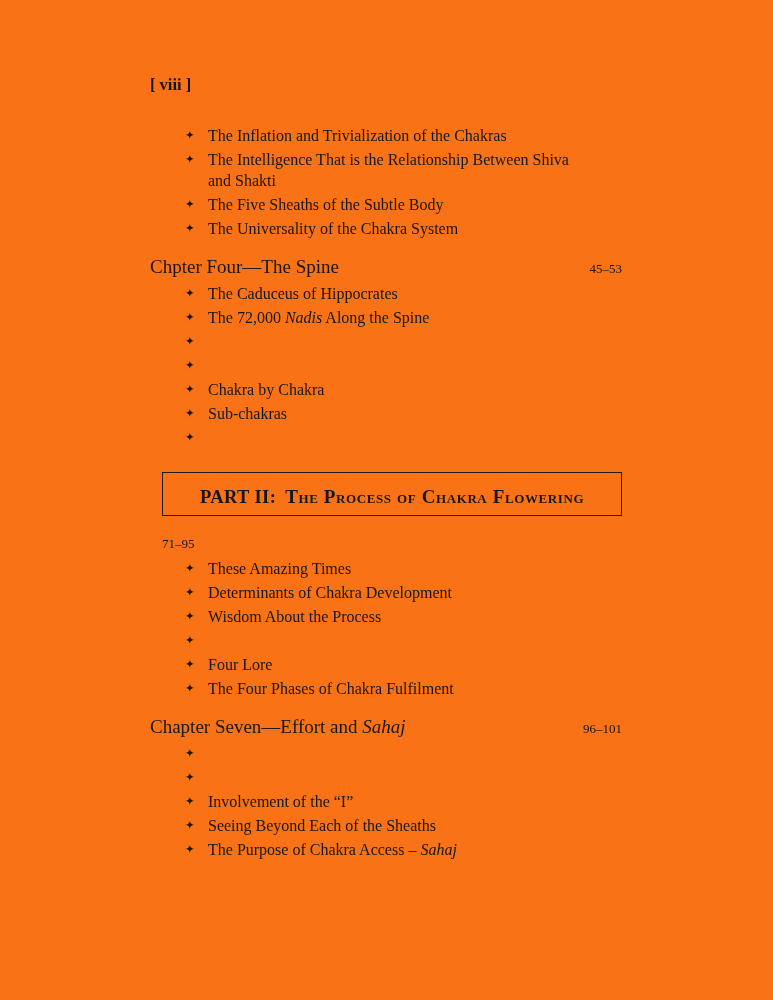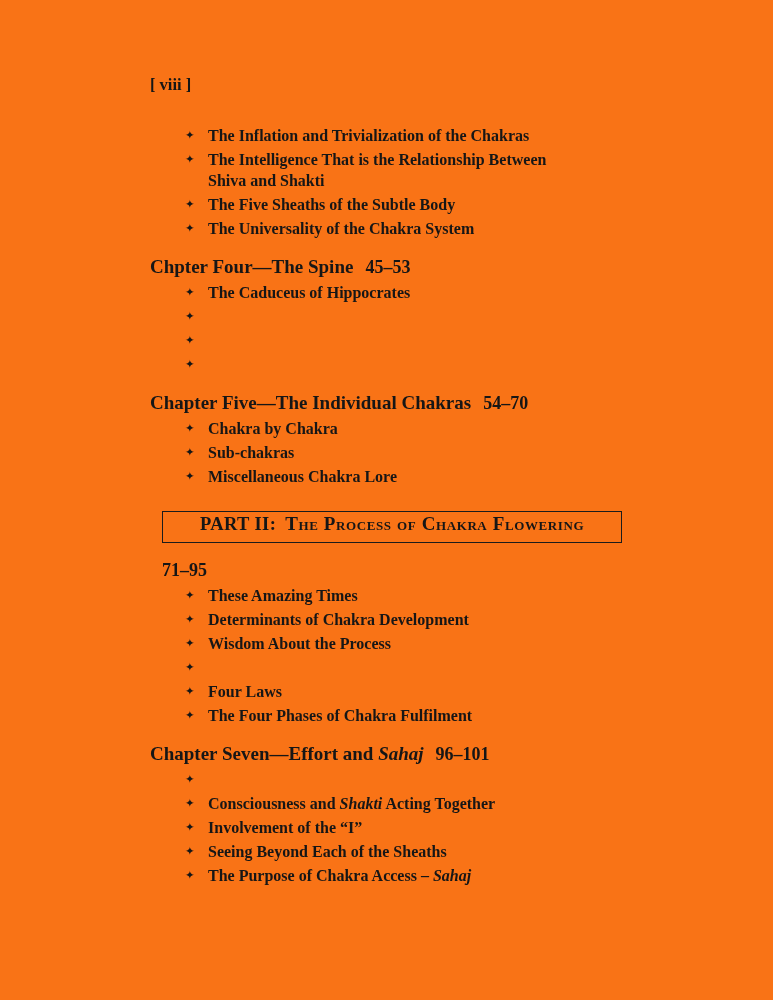--- a/index.html
+++ b/index.html
@@ -30,38 +30,39 @@
     font-size: 16px;
     line-height: 21px;
   }
   .bullet {
     flex: 0 0 23px;
     font-family: "DejaVu Sans", sans-serif;
     font-size: 11.5px;
     line-height: 21px;
     color: #161616;
   }
-  .item-text { max-width: 376px; font-weight: bold; }
+  .item-text { max-width: 376px; }
   .chapter {
     display: flex;
+    justify-content: space-between;
     align-items: baseline;
-    font-weight: bold;
+    font-weight: normal;
     font-size: 19px;
     line-height: 23px;
     margin: 16px 0 3px 0;
   }
   .chapter-pages {
-    font-size: 18px;
+    font-size: 13px;
     white-space: nowrap;
     margin-left: 12px;
   }
   .part-box {
     border: 1.5px solid #1c1c1c;
     margin: 24px 0 0 12px;
-    padding: 0 8px 5px 8px;
+    padding: 12px 8px 5px 8px;
     text-align: center;
     font-weight: bold;
     line-height: 24px;
   }
   .part-label { font-size: 18.5px; letter-spacing: 0.4px; }
   .part-title {
     font-variant: small-caps;
     font-size: 19px;
     margin-left: 9px;
     letter-spacing: 0.6px;
@@ -93,42 +94,38 @@
       <div class="chapter">
         <span class="chapter-title"><span>Chpter Four—The Spine</span></span>
         <span class="chapter-pages">45–53</span>
       </div>
       <div class="toc-item">
         <span class="bullet">✦</span>
         <span class="item-text"><span>The Caduceus of Hippocrates</span></span>
       </div>
       <div class="toc-item">
         <span class="bullet">✦</span>
+        <span class="item-text"><span>The 72,000 </span><i>Nadis</i><span> Along the Spine</span></span>
       </div>
       <div class="toc-item">
         <span class="bullet">✦</span>
       </div>
       <div class="toc-item">
         <span class="bullet">✦</span>
-      </div>
-      <div class="chapter">
-        <span class="chapter-title"><span>Chapter Five—The Individual Chakras</span></span>
-        <span class="chapter-pages">54–70</span>
       </div>
       <div class="toc-item">
         <span class="bullet">✦</span>
         <span class="item-text"><span>Chakra by Chakra</span></span>
       </div>
       <div class="toc-item">
         <span class="bullet">✦</span>
         <span class="item-text"><span>Sub-chakras</span></span>
       </div>
       <div class="toc-item">
         <span class="bullet">✦</span>
-        <span class="item-text"><span>Miscellaneous Chakra Lore</span></span>
       </div>
       <div class="part-box"><span class="part-label">PART II:</span><span class="part-title">The Process of Chakra Flowering</span></div>
       <div class="chapter">
         <span class="chapter-pages">71–95</span>
       </div>
       <div class="toc-item">
         <span class="bullet">✦</span>
         <span class="item-text"><span>These Amazing Times</span></span>
       </div>
       <div class="toc-item">
@@ -137,36 +134,35 @@
       </div>
       <div class="toc-item">
         <span class="bullet">✦</span>
         <span class="item-text"><span>Wisdom About the Process</span></span>
       </div>
       <div class="toc-item">
         <span class="bullet">✦</span>
       </div>
       <div class="toc-item">
         <span class="bullet">✦</span>
-        <span class="item-text"><span>Four Laws</span></span>
+        <span class="item-text"><span>Four Lore</span></span>
       </div>
       <div class="toc-item">
         <span class="bullet">✦</span>
         <span class="item-text"><span>The Four Phases of Chakra Fulfilment</span></span>
       </div>
       <div class="chapter">
         <span class="chapter-title"><span>Chapter Seven—Effort and </span><i>Sahaj</i></span>
         <span class="chapter-pages">96–101</span>
       </div>
       <div class="toc-item">
         <span class="bullet">✦</span>
       </div>
       <div class="toc-item">
         <span class="bullet">✦</span>
-        <span class="item-text"><span>Consciousness and </span><i>Shakti</i><span> Acting Together</span></span>
       </div>
       <div class="toc-item">
         <span class="bullet">✦</span>
         <span class="item-text"><span>Involvement of the “I”</span></span>
       </div>
       <div class="toc-item">
         <span class="bullet">✦</span>
         <span class="item-text"><span>Seeing Beyond Each of the Sheaths</span></span>
       </div>
       <div class="toc-item">

